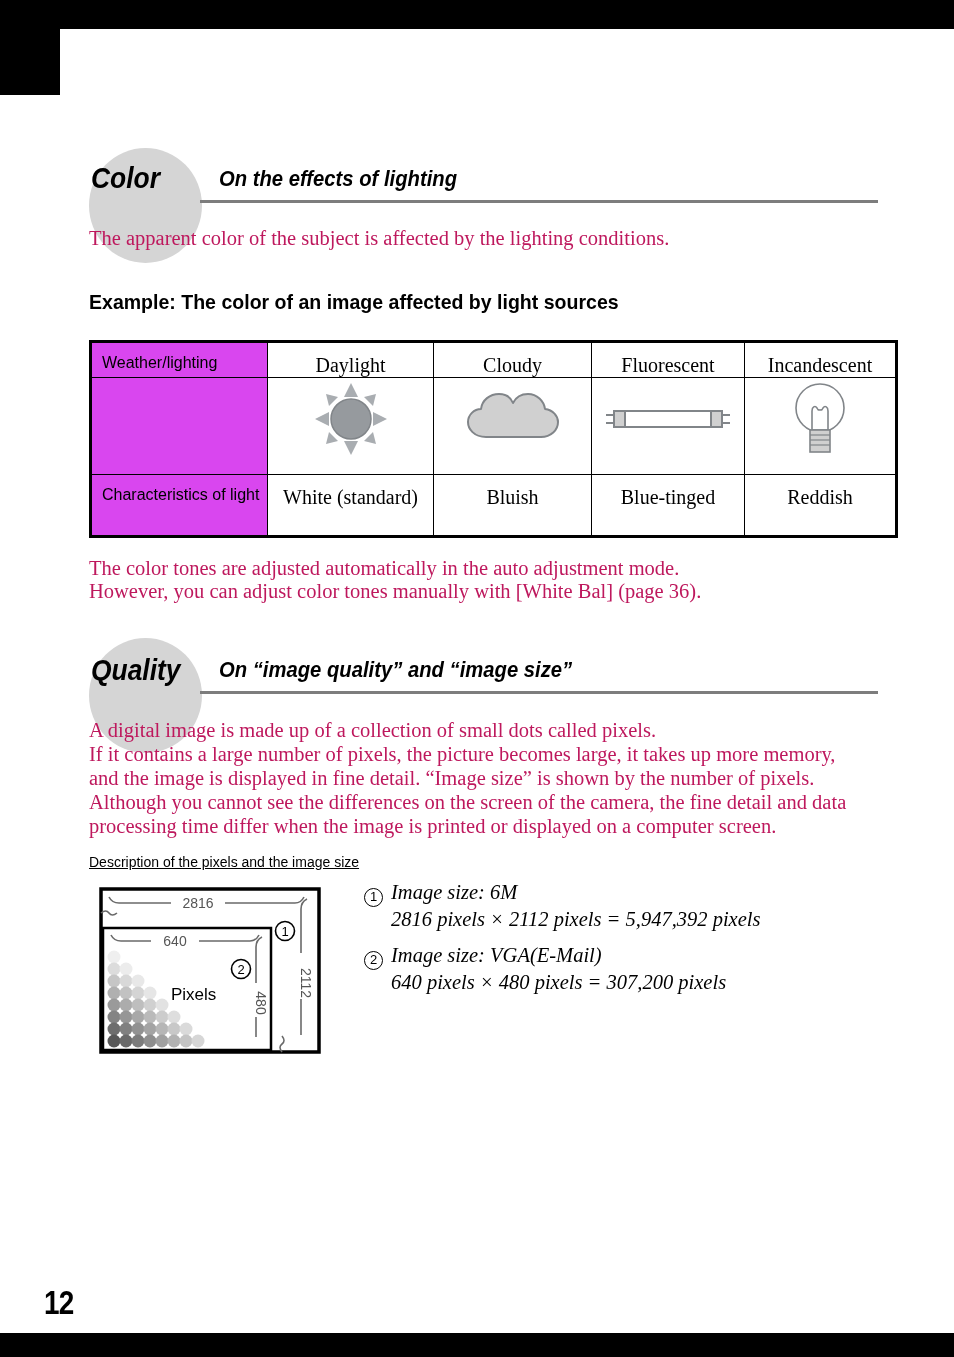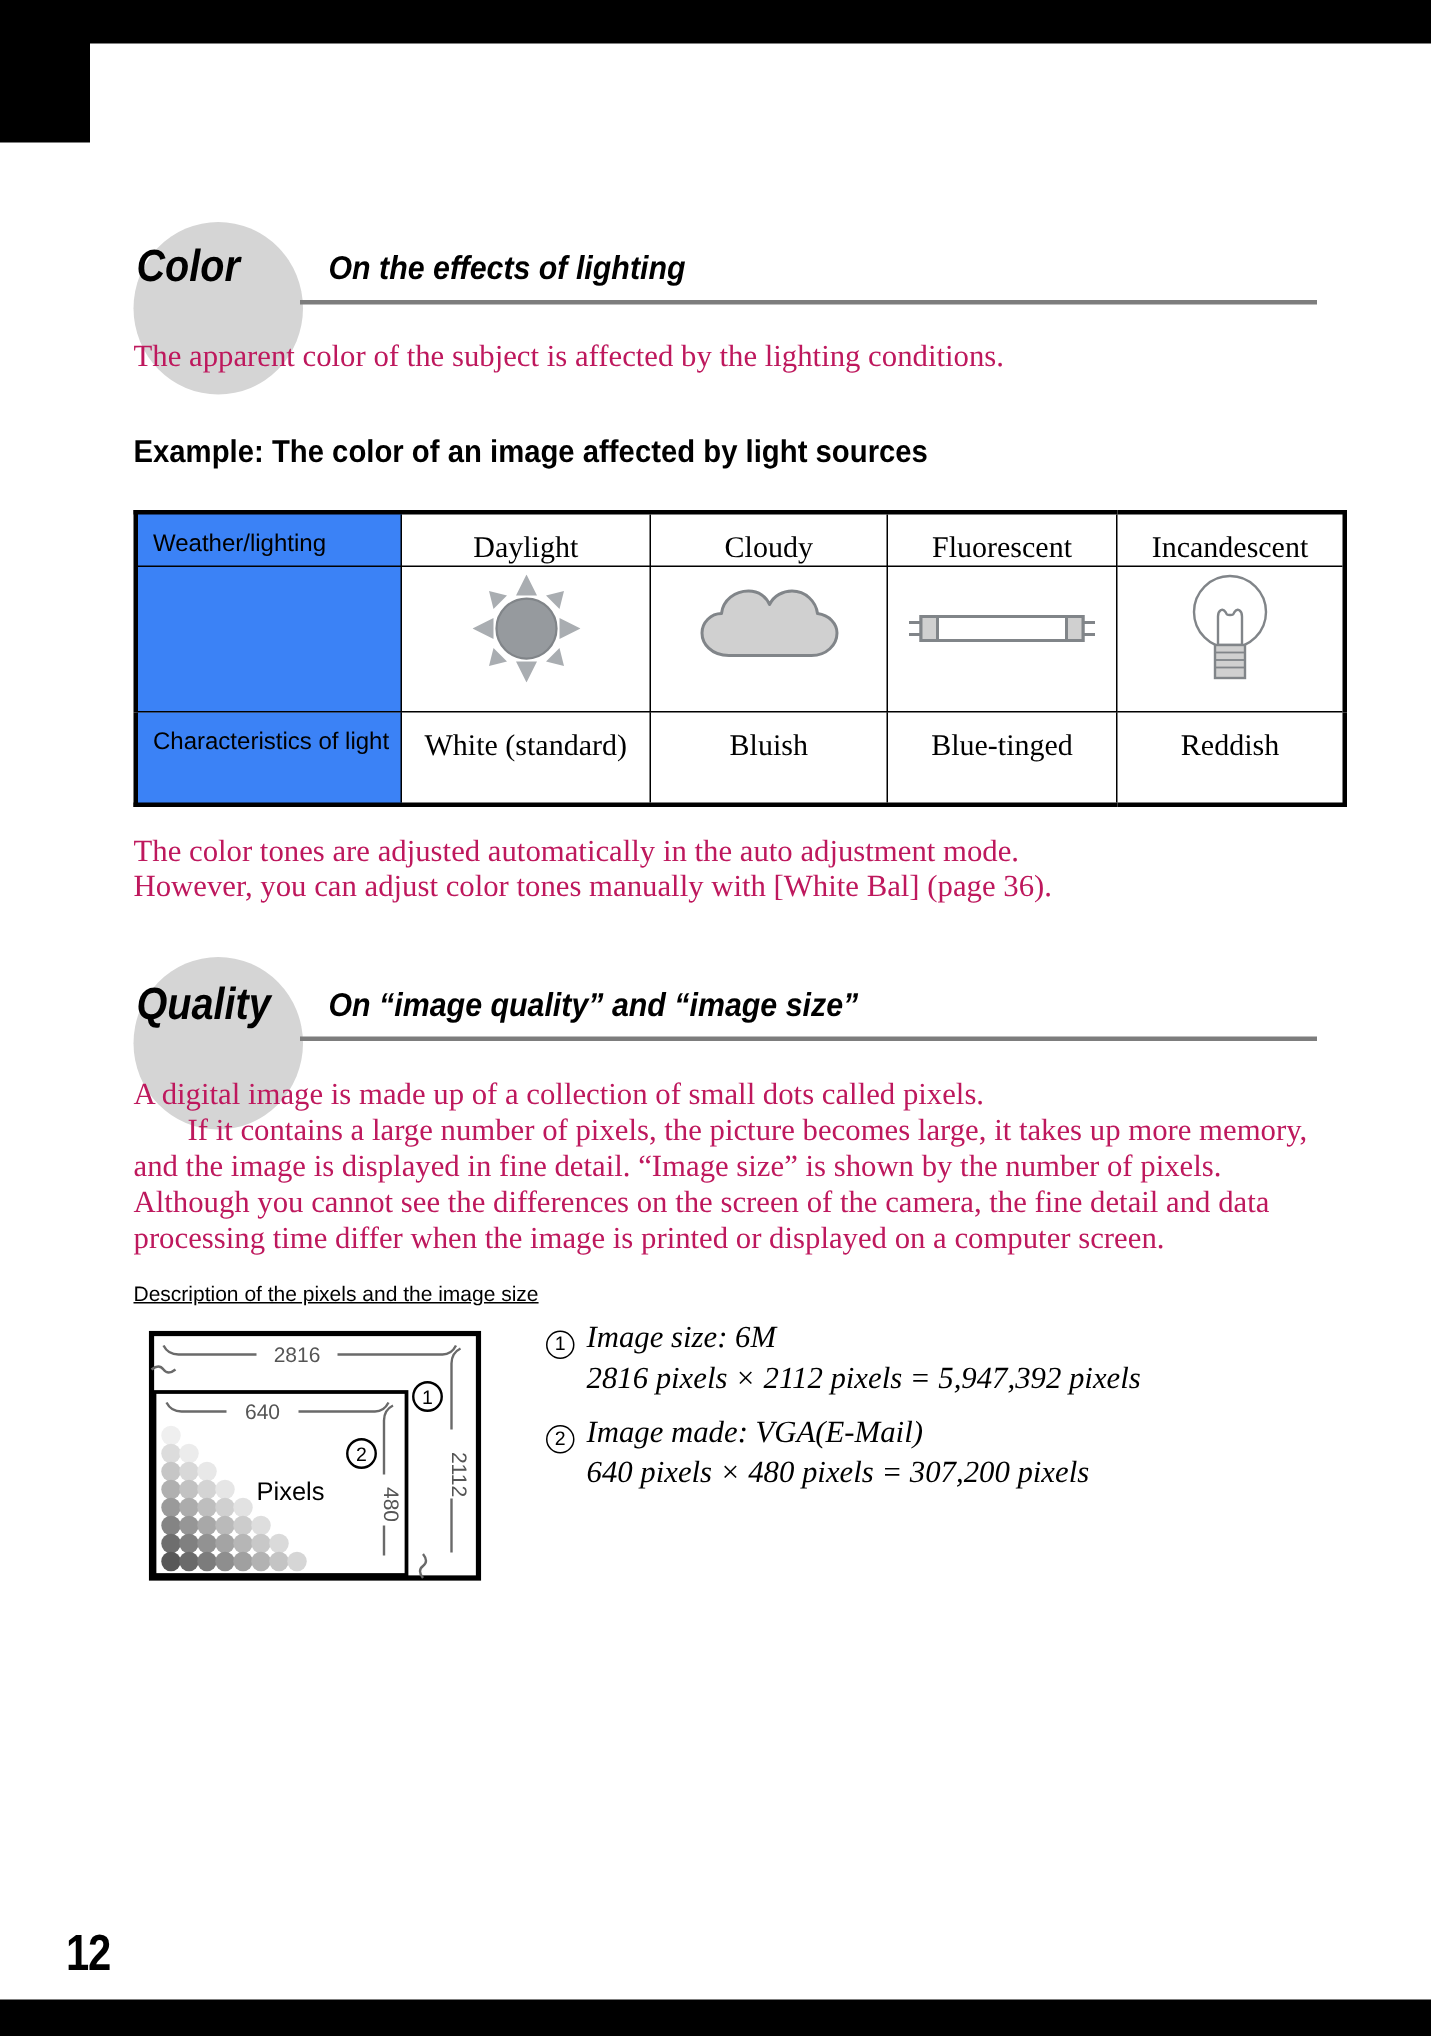--- a/index.html
+++ b/index.html
@@ -122,21 +122,21 @@
   .lt-table td {
     border: 1.5px solid #000;
     vertical-align: top;
     padding: 0;
   }
   .lt-table .outer-l { border-left-width: 3px; }
   .lt-table .outer-r { border-right-width: 3px; }
   .lt-table .outer-t { border-top-width: 3px; }
   .lt-table .outer-b { border-bottom-width: 3px; }
   .hdr-cell {
-    background: #3b82f6;
+    background: #d946ef;
     font-family: "Liberation Sans", sans-serif;
     font-size: 16px;
     line-height: 20px;
     padding: 10px 0 0 10px !important;
   }
   .val-cell {
     text-align: center;
     font-family: "Liberation Serif", serif;
     font-size: 20px;
     padding-top: 11px !important;
@@ -274,21 +274,21 @@
 
 <div class="body-text" style="left:89px; top:555px; width:820px;">The color tones are adjusted automatically in the auto adjustment mode.</div>
 <div class="body-text" style="left:89px; top:578px; width:820px;">However, you can adjust color tones manually with [White Bal] (page 36).</div>
 
 <div class="sec-ellipse" style="left:89px; top:638px; width:113px; height:115px;"></div>
 <div class="sec-tag" style="left:91px; top:655px;">Quality</div>
 <div class="sec-title" style="left:219px; top:659px;">On “image quality” and “image size”</div>
 <div class="sec-rule" style="left:200px; top:691px; width:678px;"></div>
 
 <div class="body-text" style="left:89px; top:717px; width:830px;">A digital image is made up of a collection of small dots called pixels.</div>
-<div class="body-text" style="left:89px; top:741px; width:830px;margin-left:36px;">If it contains a large number of pixels, the picture becomes large, it takes up more memory,</div>
+<div class="body-text" style="left:89px; top:741px; width:830px;">If it contains a large number of pixels, the picture becomes large, it takes up more memory,</div>
 <div class="body-text" style="left:89px; top:765px; width:830px;">and the image is displayed in fine detail. “Image size” is shown by the number of pixels.</div>
 <div class="body-text" style="left:89px; top:789px; width:830px;">Although you cannot see the differences on the screen of the camera, the fine detail and data</div>
 <div class="body-text" style="left:89px; top:813px; width:830px;">processing time differ when the image is printed or displayed on a computer screen.</div>
 
 <div class="small-head" style="left:89px; top:855px;">Description of the pixels and the image size</div>
 
 <div class="pix-diagram">
   <svg width="222" height="167" viewBox="0 0 222 167">
 
     <rect x="2" y="2" width="218" height="163" fill="#ffffff" stroke="#000000" stroke-width="3.5"></rect>
@@ -374,17 +374,17 @@
     <div class="legend-body">
       <div>Image size: 6M</div>
       <div>2816 pixels × 2112 pixels = 5,947,392 pixels</div>
     </div>
   </div>
   <div class="legend-row">
     <div class="legend-num">
       <span class="circ-num">2</span>
     </div>
     <div class="legend-body">
-      <div>Image made: VGA(E-Mail)</div>
+      <div>Image size: VGA(E-Mail)</div>
       <div>640 pixels × 480 pixels = 307,200 pixels</div>
     </div>
   </div>
 </div>
 
 </body></html>

